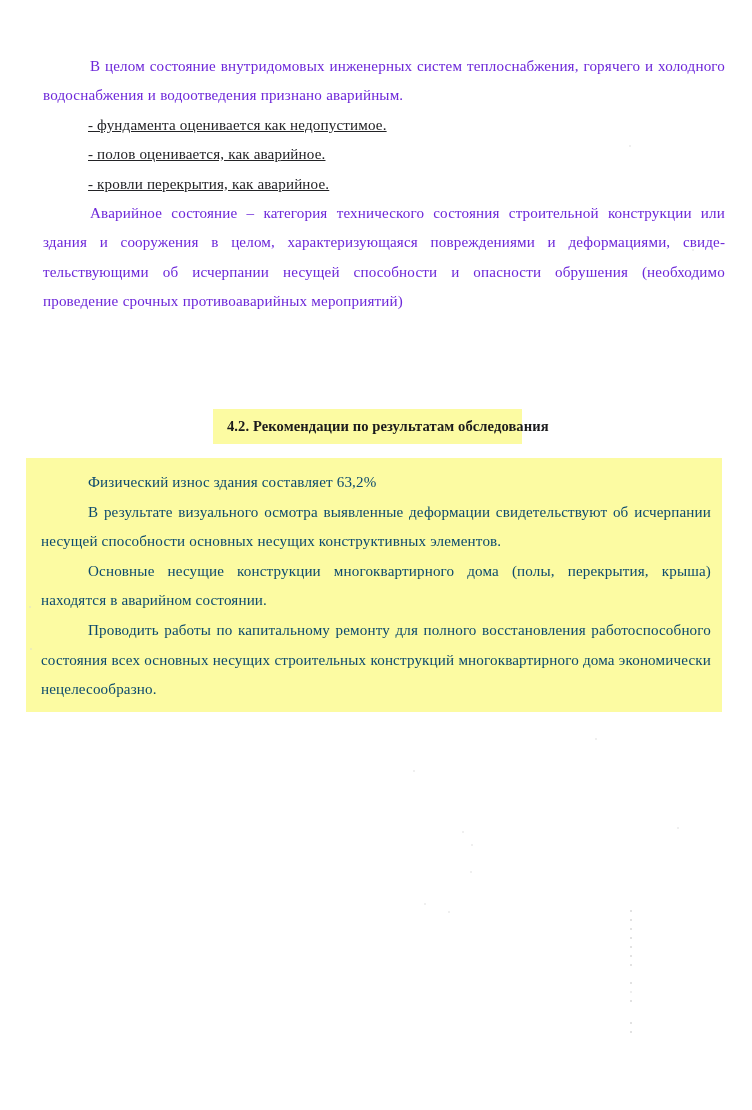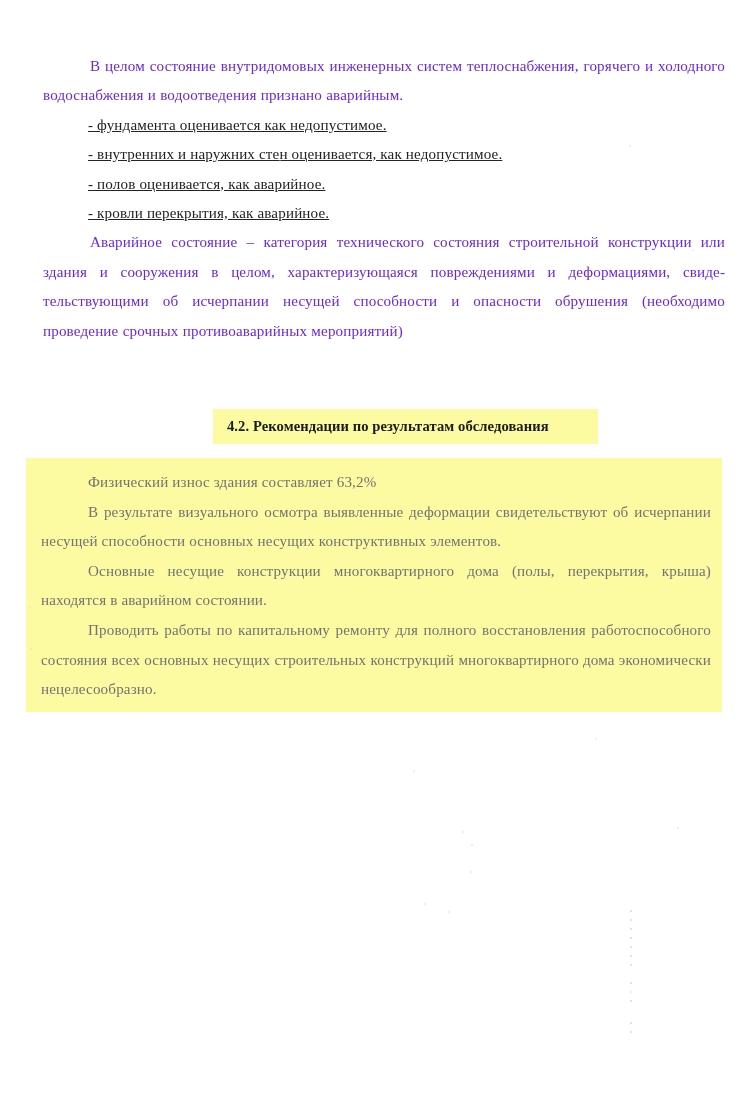--- a/index.html
+++ b/index.html
@@ -55,21 +55,21 @@
     color: #232326;
     letter-spacing: 0.01em;
     text-decoration: underline;
   }
 
   
   .heading-highlight {
     position: absolute;
     left: 213px;
     top: 409px;
-    width: 385px;
+    width: 309px;
     height: 35px;
     background: #fcfba2;
   }
   .heading-highlight .heading-text {
     position: absolute;
     left: 14px;
     top: 6px;
     font-size: 14.6px;
     font-weight: bold;
     line-height: 22px;
@@ -92,21 +92,21 @@
     left: 15px;
     top: 10px;
     width: 670px;
   }
   .reco-inner p {
     margin: 0;
     font-size: 15.1px;
     line-height: 29.6px;
     text-align: justify;
     text-indent: 47px;
-    color: #737373;
+    color: #0c4a6e;
     letter-spacing: 0.01em;
   }
   .reco-inner p.flush {
     text-align: left;
   }
 
   
   .speckle {
     position: absolute;
     background: #d9d9d9;
@@ -132,21 +132,20 @@
 <body>
 
 <div class="page">
 
   <div class="doc-body">
 
     <p class="para">В целом состояние внутридомовых инженерных систем теплоснабжения, горячего и хо­лодного водоснабжения и водоотведения признано аварийным.</p>
 
 
     <p class="bullet">- фундамента оценивается как недопустимое.</p>
-    <p class="bullet">- внутренних и наружних стен оценивается, как недопустимое.</p>
     <p class="bullet">- полов оценивается, как аварийное.</p>
     <p class="bullet">- кровли перекрытия, как аварийное.</p>
 
     <p class="para">Аварийное состояние – категория технического состояния строительной конструкции или здания и сооружения в целом, характеризующаяся повреждениями и деформациями, свиде­тельствующими об исчерпании несущей способности и опасности обрушения (необходимо проведение срочных противоаварийных мероприятий)</p>
 
   </div>
 
   <div class="heading-highlight">
     <div class="heading-text">4.2. Рекомендации по результатам обследования</div>
   </div>

